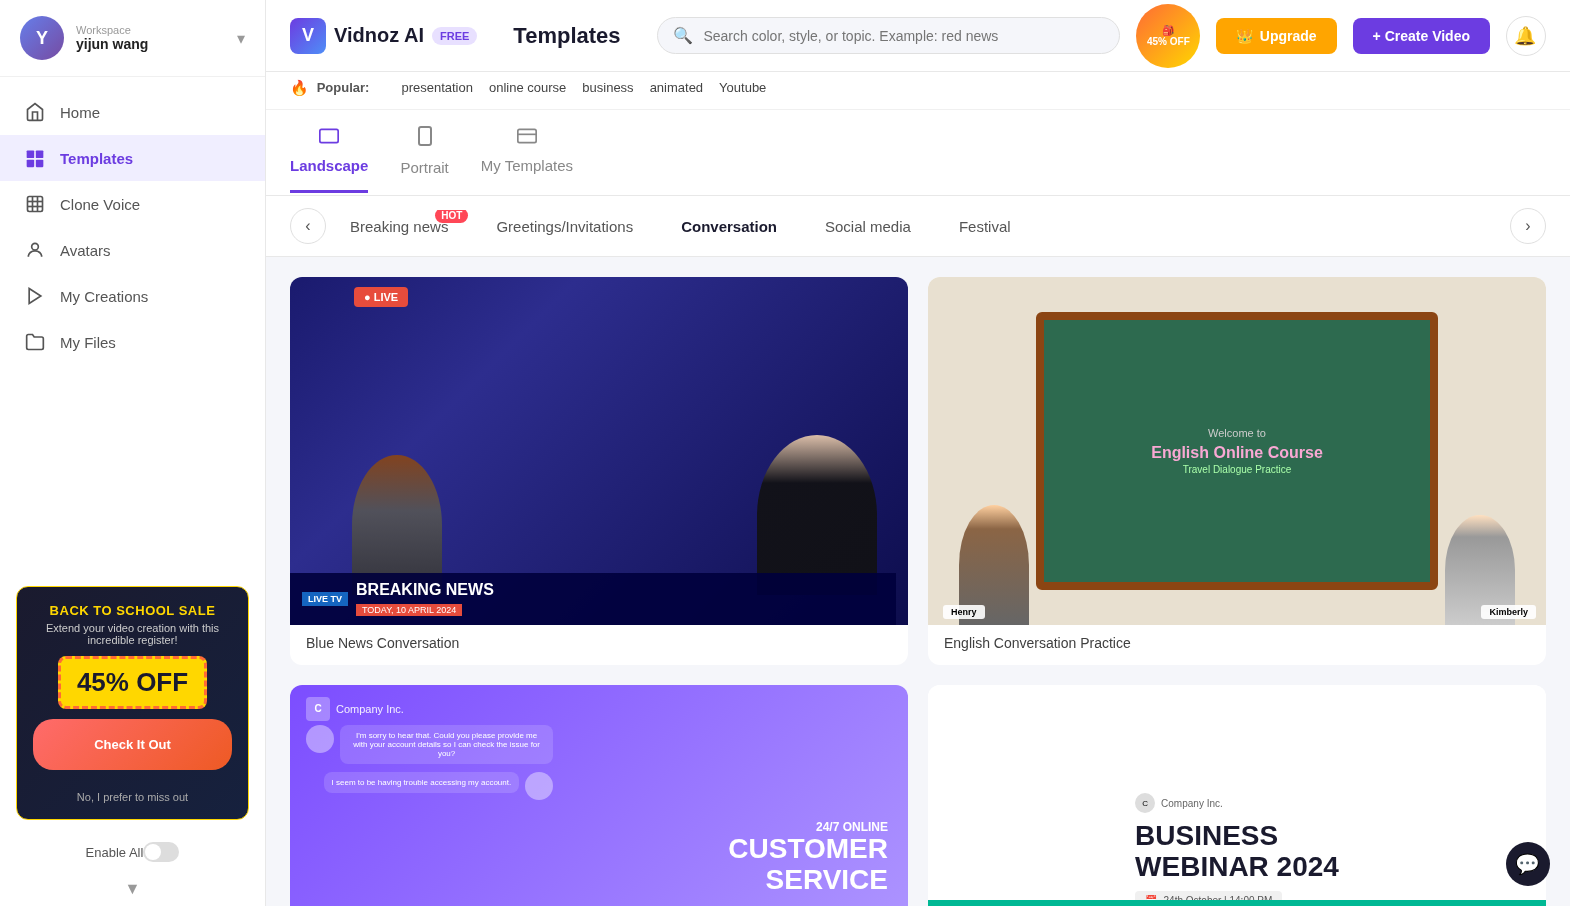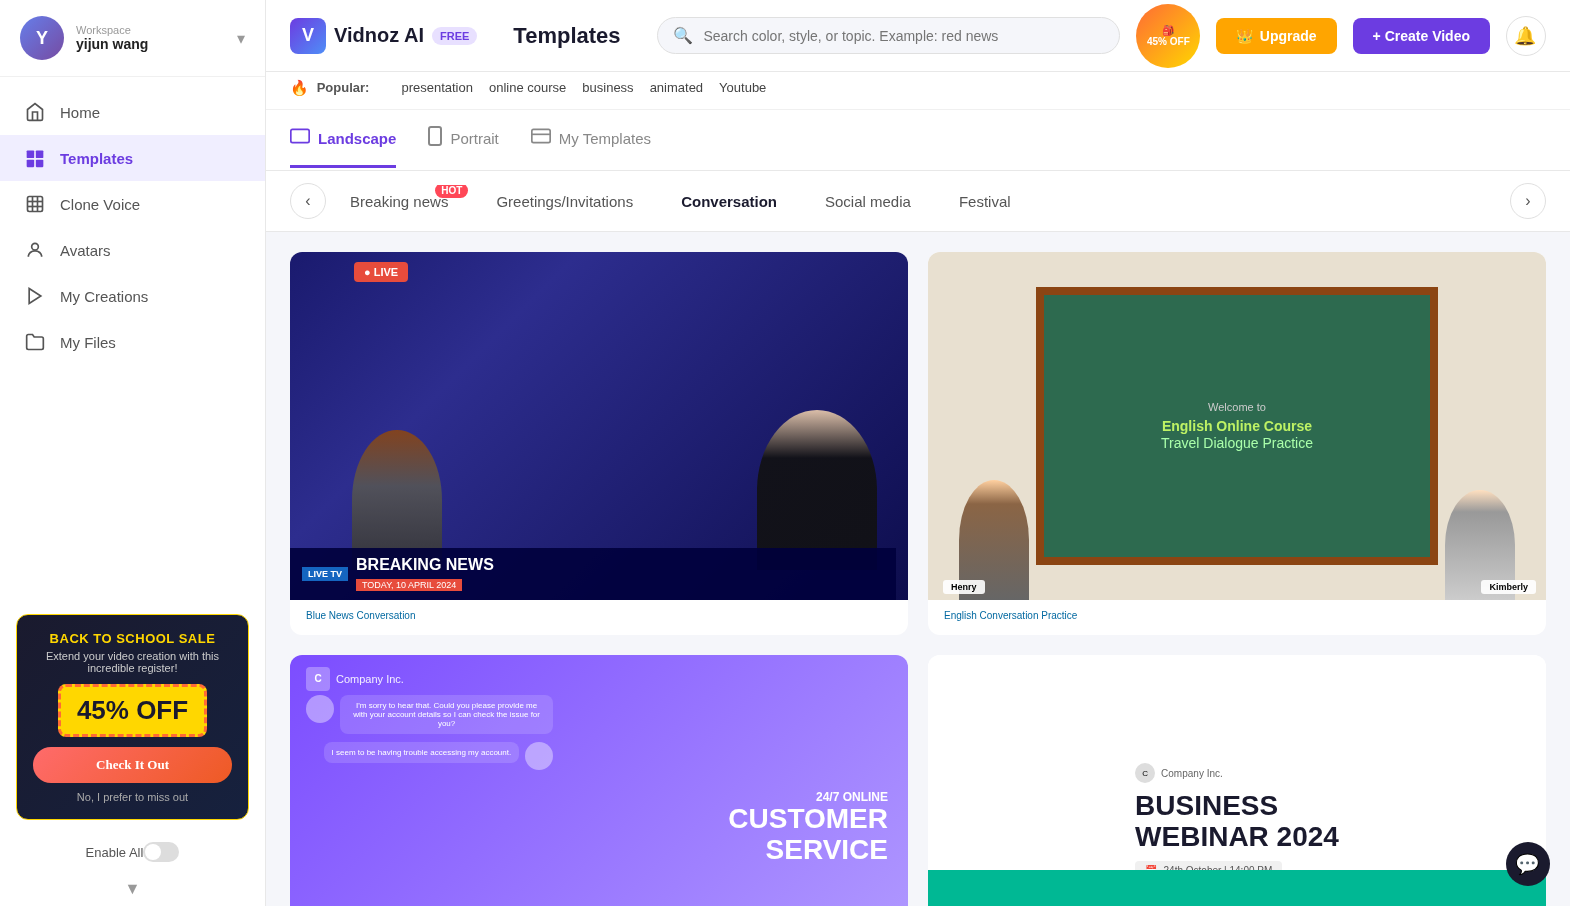--- a/index.html
+++ b/index.html
@@ -84,28 +84,27 @@
       padding: 8px 16px;
       border-radius: 8px;
       display: inline-block;
       margin-bottom: 10px;
       border: 3px dashed #ff6b35;
     }
     .sale-btn {
       background: linear-gradient(135deg, #ff6b6b, #ee5a24);
       color: white;
       border: none;
-      padding: 10px 20px;
+      padding: 18px 20px;
       border-radius: 20px;
       font-weight: 700;
       font-size: 13px;
       cursor: pointer;
       width: 100%;
-      margin-bottom: 8px;
-      font-family: Liberation Serif, serif;
+      margin-bottom: 21px;
     }
     .sale-skip { font-size: 11px; color: #aaa; cursor: pointer; }
 
     
     .enable-all {
       display: flex;
       align-items: center;
       justify-content: center;
       padding: 10px;
       gap: 0;
@@ -297,20 +296,21 @@
       display: flex;
       align-items: center;
       gap: 8px;
       padding: 16px 0;
       cursor: pointer;
       color: #888;
       font-size: 15px;
       font-weight: 500;
       border-bottom: 3px solid transparent;
       transition: all 0.2s;
+      flex-direction: column;
     }
     .tab-item.active { color: #6c3ce1; border-bottom-color: #6c3ce1; font-weight: 600; }
     .tab-icon { font-size: 18px; }
 
     
     .category-nav {
       background: #fff;
       padding: 12px 24px;
       display: flex;
       align-items: center;
@@ -410,41 +410,41 @@
       background: #fff;
       width: 100%;
       height: 100%;
       display: flex;
       align-items: center;
       justify-content: center;
       position: relative;
     }
     .template-label {
       padding: 10px 16px 14px;
-      font-size: 10px;
-      color: #0369a1;
+      font-size: 14px;
+      color: #404040;
       font-weight: 500;
     }
 
     
     .blackboard {
       background: #2d6a4f;
       width: 65%;
       height: 80%;
-      border-radius: 0;
+      border-radius: 6px;
       display: flex;
       flex-direction: column;
       align-items: center;
       justify-content: center;
       border: 8px solid #8B4513;
       padding: 15px;
       text-align: center;
     }
-    .bb-title { color: #bef264; font-size: 14px; font-weight: 700; line-height: 1.3; }
-    .bb-subtitle { color: #aaffaa; font-size: 14px; }
+    .bb-title { color: #f9a8d4; font-size: 16px; font-weight: 700; line-height: 1.3; }
+    .bb-subtitle { color: #aaffaa; font-size: 10px; }
 
     
     .cs-title {
       position: absolute;
       right: 20px;
       top: 50%;
       transform: translateY(-50%);
       text-align: right;
     }
     .cs-24 { color: white; font-size: 12px; font-weight: 600; }

